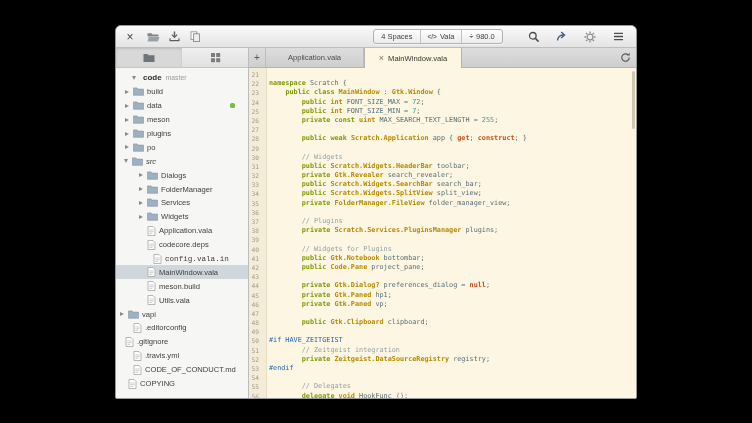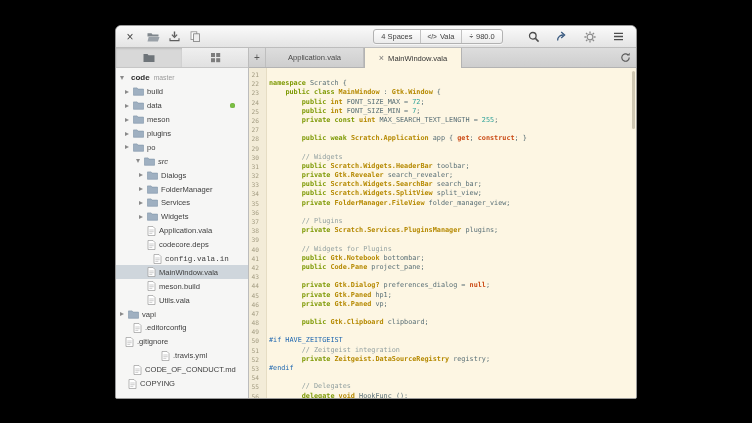--- a/index.html
+++ b/index.html
@@ -188,21 +188,21 @@
                     <rect x="1" y="1" width="4" height="4"></rect>
                     <rect x="6.2" y="1" width="4" height="4"></rect>
                     <rect x="1" y="6.2" width="4" height="4"></rect>
                     <rect x="6.2" y="6.2" width="4" height="4"></rect>
                   </g>
                 </svg>
               </span>
             </div>
           </div>
         <div class="tree" id="tree">
-            <div class="trow root" style="padding-left: 4px;">
+            <div class="trow root" style="padding-left: 16px;">
               <span class="chev open"></span>
               <span class="tlabel">code</span>
               <span class="badge">master</span>
             </div>
             <div class="trow" style="padding-left: 9px;">
               <span class="chev closed"></span>
               <span class="ic">
                 <svg width="11" height="9" viewBox="0 0 11 9">
                   <path d="M0.5,0.9 h3.6 l0.9,1.2 h5.5 v6.2 h-10 z" fill="#9fb0c1" stroke="#7e93a8" stroke-width="0.6"></path>
                 </svg>
@@ -239,21 +239,21 @@
             </div>
             <div class="trow" style="padding-left: 9px;">
               <span class="chev closed"></span>
               <span class="ic">
                 <svg width="11" height="9" viewBox="0 0 11 9">
                   <path d="M0.5,0.9 h3.6 l0.9,1.2 h5.5 v6.2 h-10 z" fill="#9fb0c1" stroke="#7e93a8" stroke-width="0.6"></path>
                 </svg>
               </span>
               <span class="tlabel">po</span>
             </div>
-            <div class="trow" style="padding-left: 20px; font-style: italic;">
+            <div class="trow" style="padding-left: 8px; font-style: italic;">
               <span class="chev open"></span>
               <span class="ic">
                 <svg width="11" height="9" viewBox="0 0 11 9">
                   <path d="M0.5,0.9 h3.6 l0.9,1.2 h5.5 v6.2 h-10 z" fill="#9fb0c1" stroke="#7e93a8" stroke-width="0.6"></path>
                 </svg>
               </span>
               <span class="tlabel">src</span>
             </div>
             <div class="trow" style="padding-left: 23px;">
               <span class="chev closed"></span>
@@ -405,21 +405,21 @@
                   <path d="M1,0.5 h5 l2,2 v7 h-7 z" fill="#ffffff" stroke="#9a9a9a" stroke-width="0.7"></path>
                   <g stroke="#b9b9b9" stroke-width="0.7">
                     <path d="M2.3,4 h4.4"></path>
                     <path d="M2.3,5.7 h4.4"></path>
                     <path d="M2.3,7.4 h3"></path>
                   </g>
                 </svg>
               </span>
               <span class="tlabel">.gitignore</span>
             </div>
-            <div class="trow" style="padding-left: 9px; margin-left: 28px;">
+            <div class="trow" style="padding-left: 9px;">
               <span class="chev none"></span>
               <span class="ic">
                 <svg width="9" height="10" viewBox="0 0 9 10">
                   <path d="M1,0.5 h5 l2,2 v7 h-7 z" fill="#ffffff" stroke="#9a9a9a" stroke-width="0.7"></path>
                   <g stroke="#b9b9b9" stroke-width="0.7">
                     <path d="M2.3,4 h4.4"></path>
                     <path d="M2.3,5.7 h4.4"></path>
                     <path d="M2.3,7.4 h3"></path>
                   </g>
                 </svg>

